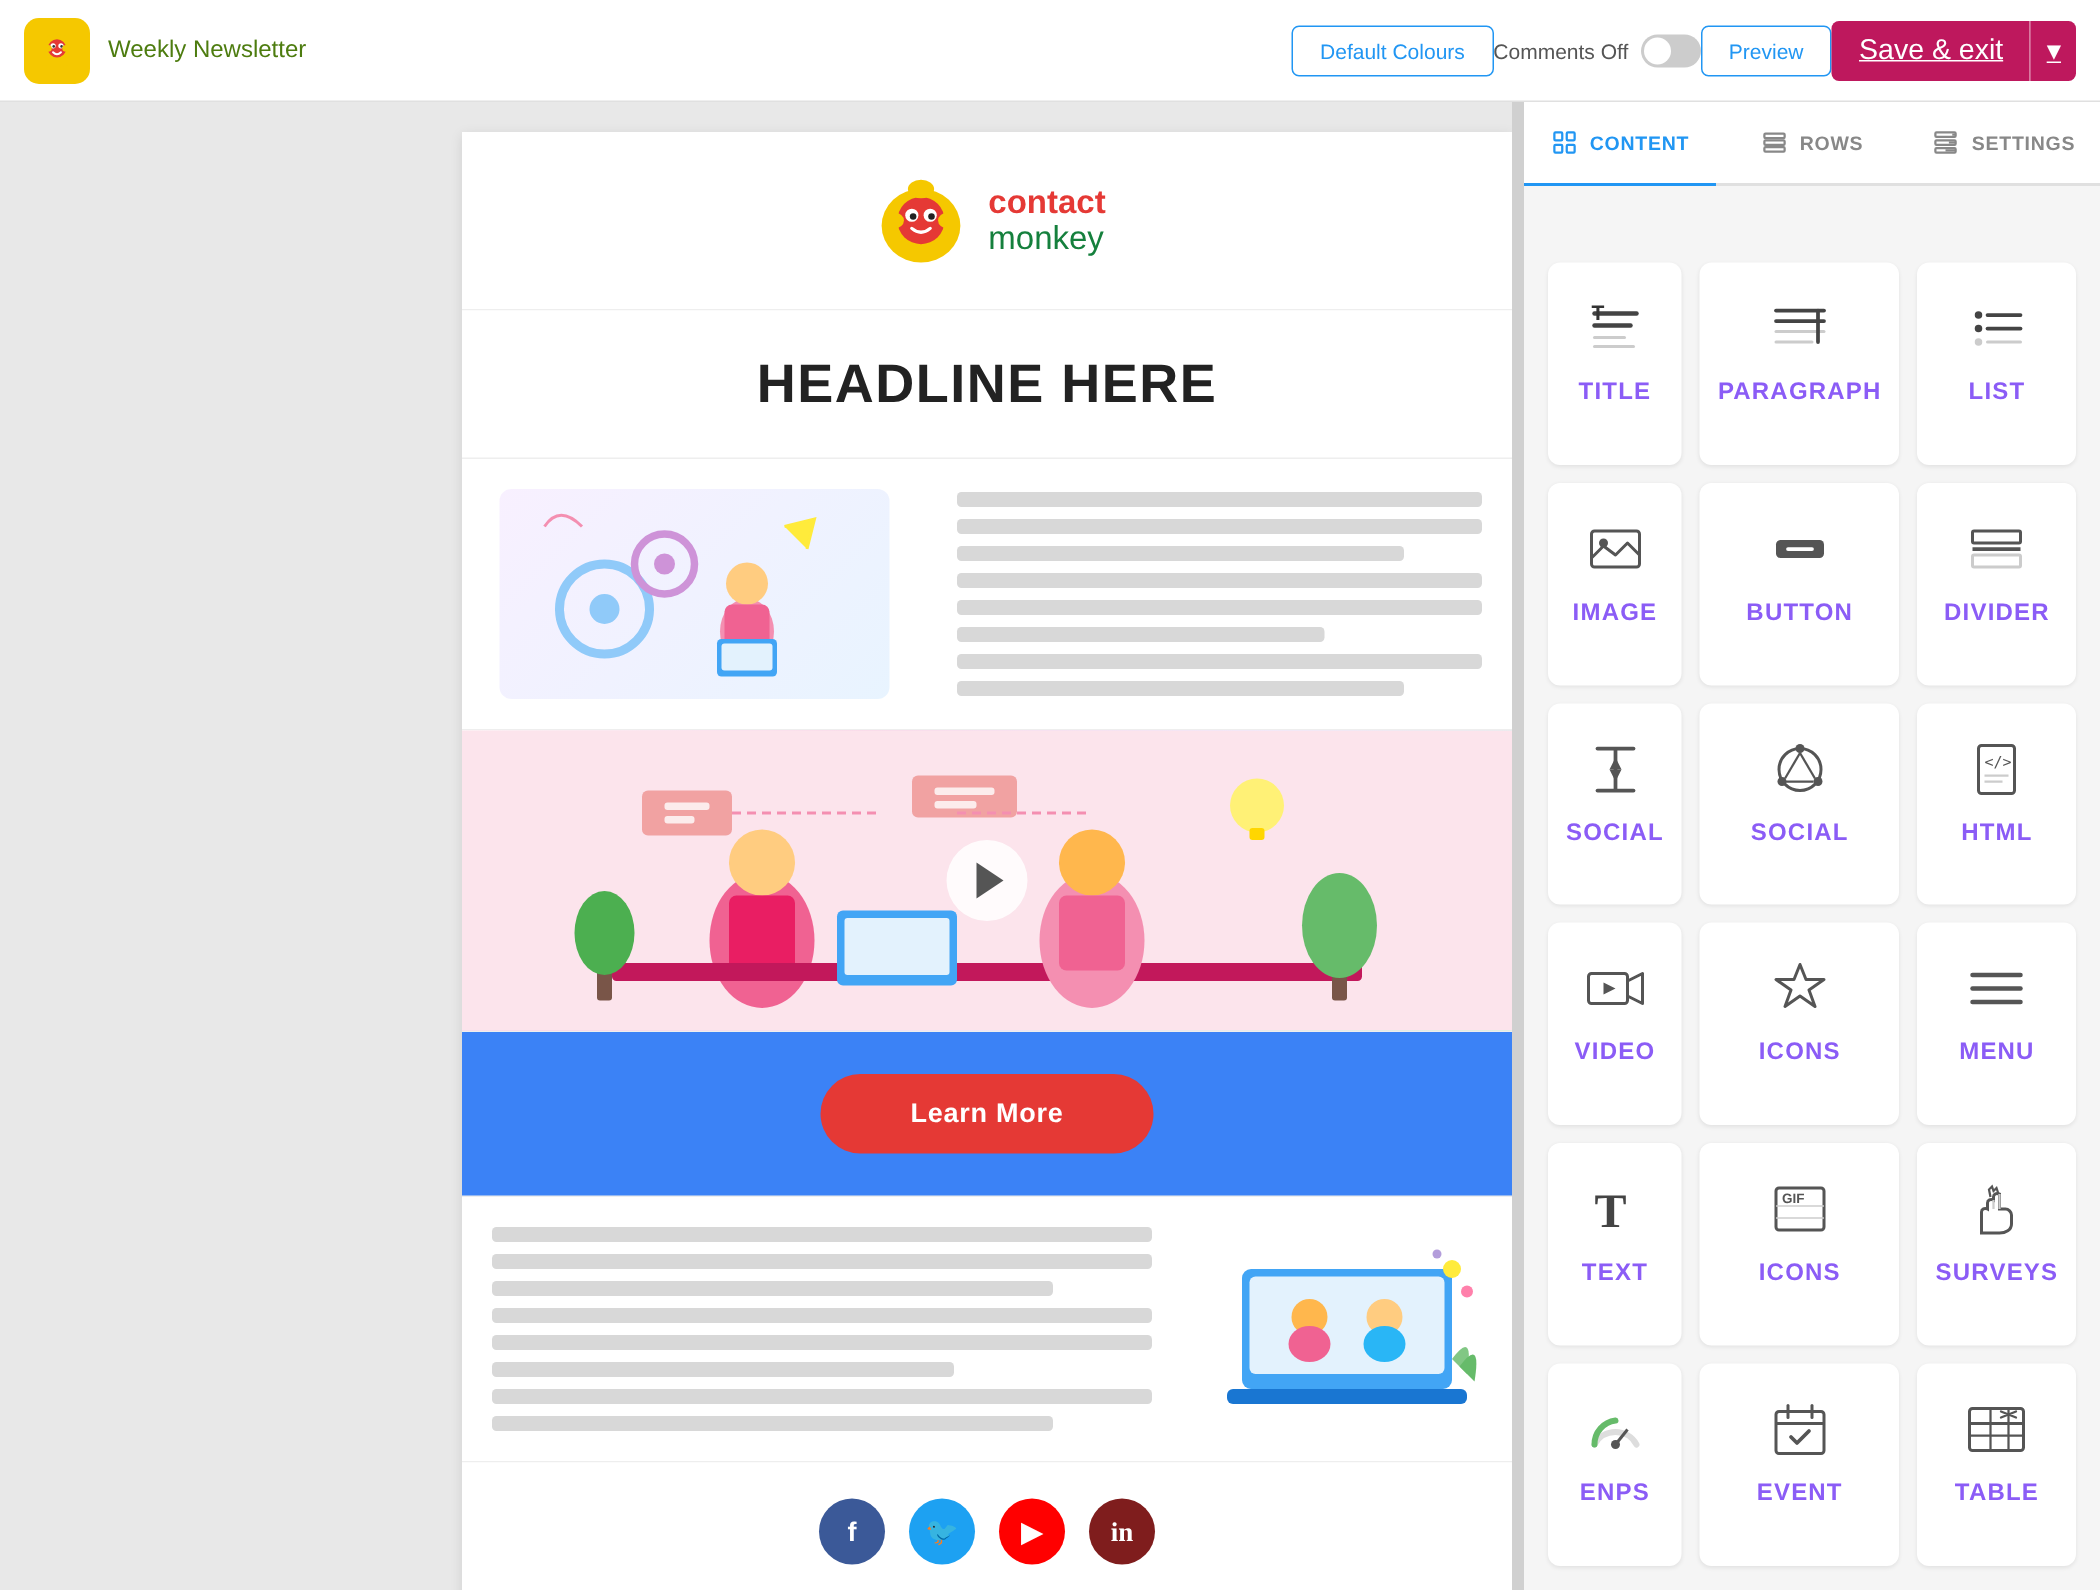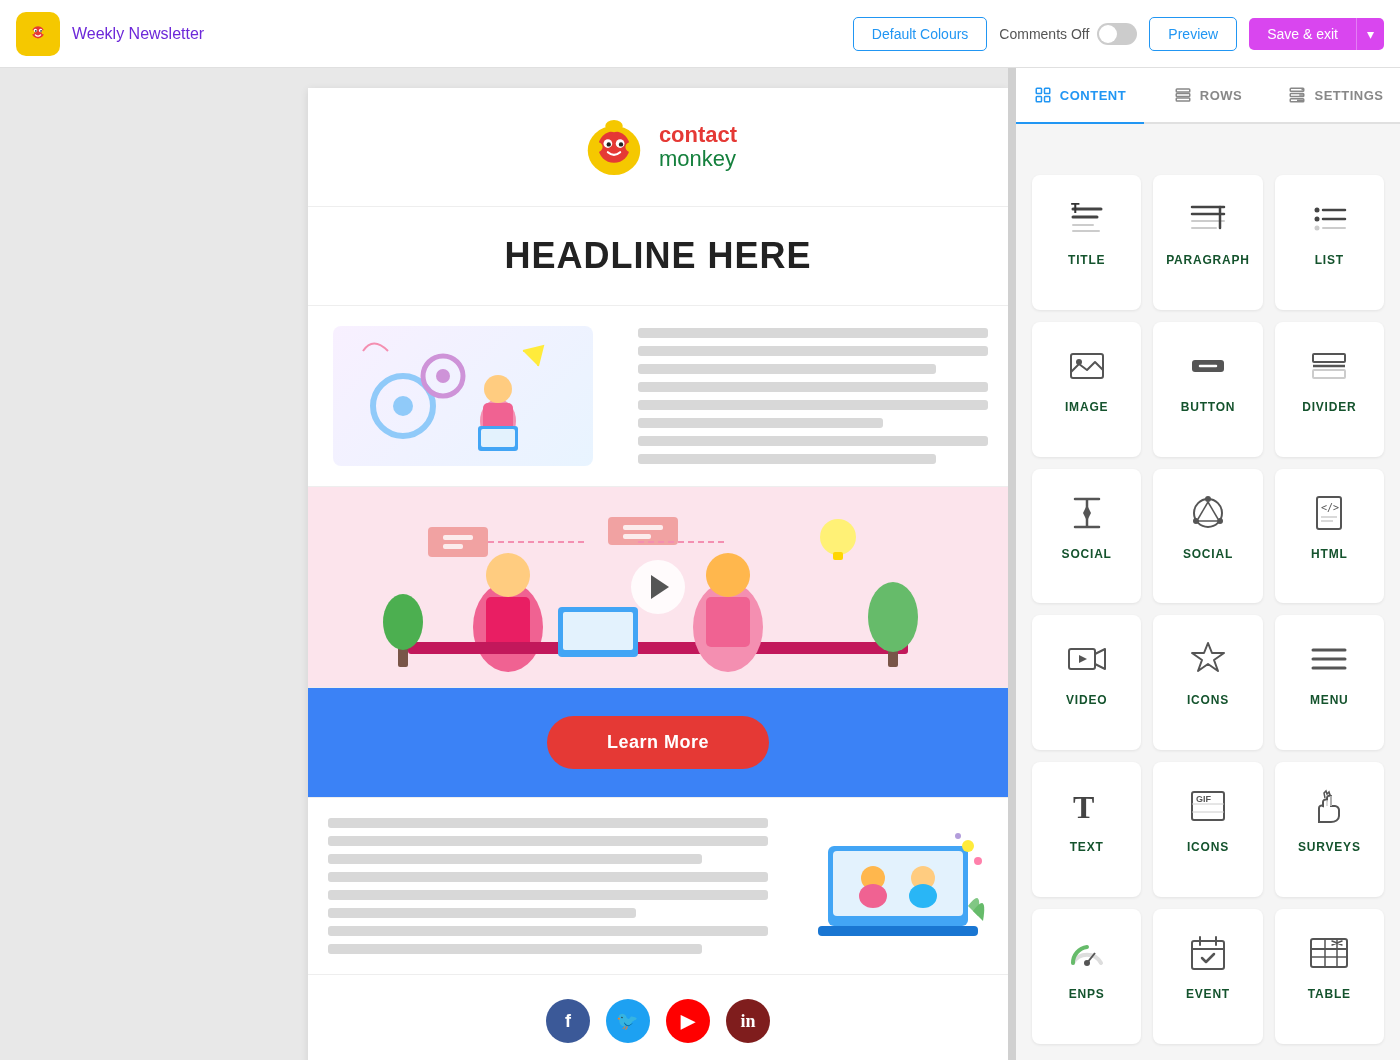--- a/index.html
+++ b/index.html
@@ -23,49 +23,49 @@
       background: #f5c800;
       border-radius: 10px;
       display: flex;
       align-items: center;
       justify-content: center;
       flex-shrink: 0;
     }
     .topbar-logo svg { width: 28px; height: 28px; }
     .topbar-title {
       font-size: 16px;
-      color: #6d28d9;
+      color: #4d7c0f;
       font-weight: 500;
       flex: 1;
     }
     .topbar-actions {
       display: flex;
       align-items: center;
-      gap: 12px;
     }
     .btn-outline {
       border: 1.5px solid #2196f3;
       background: #fff;
       color: #2196f3;
       border-radius: 5px;
       padding: 8px 18px;
       font-size: 14px;
       cursor: pointer;
     }
     .btn-primary {
-      background: #d946ef;
+      background: #be185d;
       color: #fff;
       border: none;
       border-radius: 5px;
       padding: 8px 18px;
-      font-size: 14px;
+      font-size: 19px;
       cursor: pointer;
       display: flex;
       align-items: center;
       gap: 0;
+      text-decoration: underline;
     }
     .btn-primary-main { border-radius: 5px 0 0 5px; padding: 8px 18px; }
     .btn-primary-arrow { border-radius: 0 5px 5px 0; padding: 8px 10px; border-left: 1px solid rgba(255,255,255,0.3); }
     .comments-toggle {
       display: flex;
       align-items: center;
       gap: 8px;
       font-size: 14px;
       color: #555;
     }
@@ -369,23 +369,23 @@
       transition: box-shadow 0.2s;
     }
     .content-item-icon {
       width: 48px;
       height: 48px;
       display: flex;
       align-items: center;
       justify-content: center;
     }
     .content-item-label {
-      font-size: 12px;
+      font-size: 16px;
       font-weight: 600;
-      color: #14532d;
+      color: #8b5cf6;
       letter-spacing: 0.8px;
       text-align: left;
     }
 
     
     svg { display: block; }
   </style>
 </head>
 <body>
 

